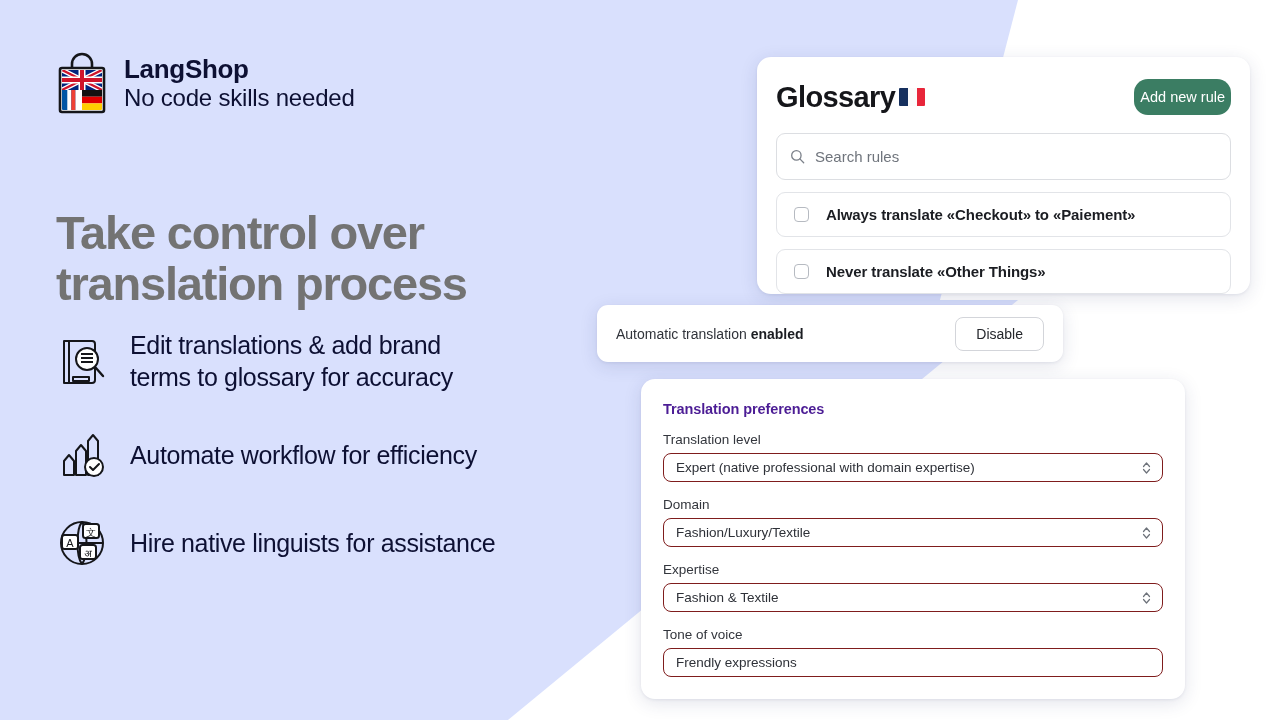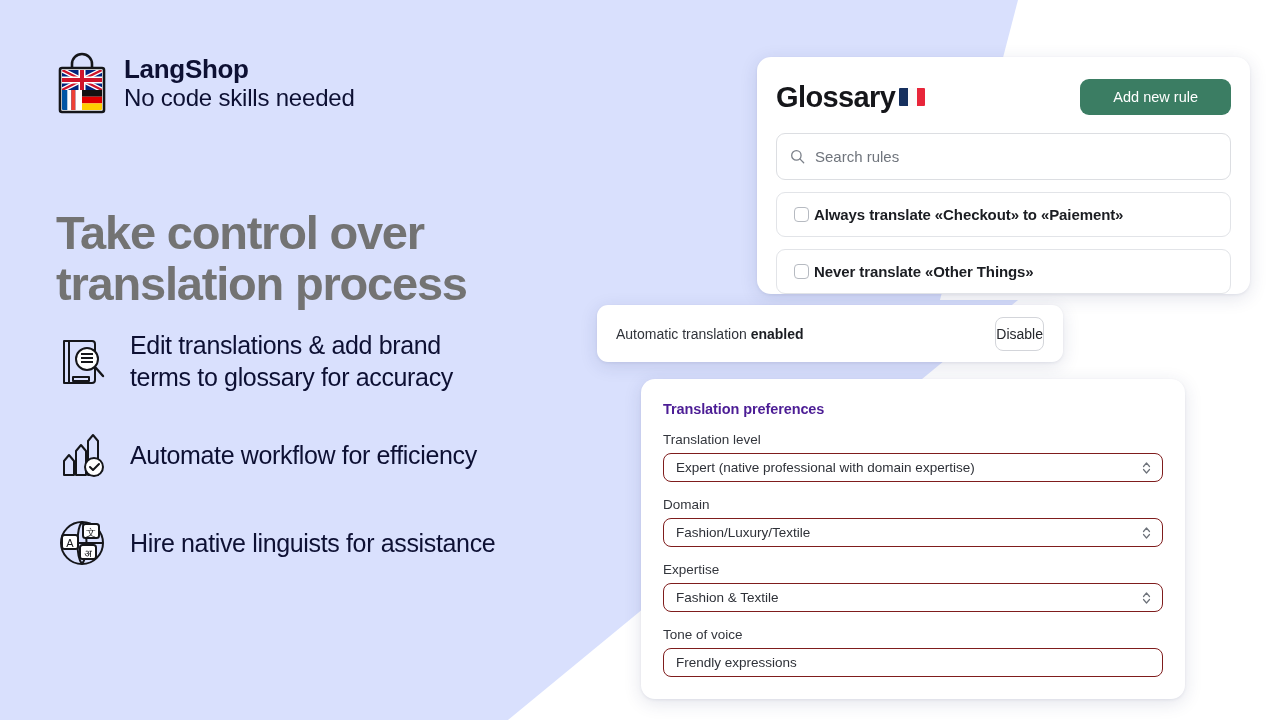--- a/index.html
+++ b/index.html
@@ -74,40 +74,40 @@
   .glossary-title{
     font-size:29px; font-weight:bold; color:#15161a; letter-spacing:-0.6px;
   }
   .flag-fr{ display:flex; width:26px; height:18px; border-radius:1px; overflow:hidden; }
   .flag-fr i{ flex:1; display:block; }
   .fr-b{ background:#16305e; } .fr-w{ background:#fbfbfb; } .fr-r{ background:#e8263a; }
 
   .add-btn{
     background:#3b7d63; color:#fff; border:none;
     font-family:inherit; font-size:14.5px;
-    padding:10px 33px; border-radius:9px; cursor:pointer;
+    padding:10px 6px; border-radius:14px; cursor:pointer;
     white-space:nowrap;
   }
 
   .search-box{
     margin-top:18px; height:47px;
     border:1px solid #dcdee2; border-radius:9px;
     display:flex; align-items:center; gap:10px; padding:0 13px;
     background:#fff;
   }
   .search-box input{
     border:none; outline:none; background:transparent;
     font-family:inherit; font-size:15px; color:#3d4148; flex:1;
   }
   .search-box input::placeholder{ color:#6f747c; }
 
   .rule{
     margin-top:12px; height:45px;
     border:1px solid #e2e4e8; border-radius:9px;
-    display:flex; align-items:center; gap:5px; padding:0 17px;
+    display:flex; align-items:center; gap:17px; padding:0 17px;
     background:#fff; cursor:pointer;
   }
   .cbox{
     width:15px; height:15px; flex:none;
     border:1.5px solid #b6bac1; border-radius:4px; background:#fff;
   }
   .rule-label{
     font-size:15px; font-weight:bold; color:#1b1d22; letter-spacing:-0.1px;
   }
 
@@ -115,21 +115,21 @@
   .autobar{
     left:597px; top:305px; width:466px; height:57px;
     display:flex; align-items:center; justify-content:space-between;
     padding:0 19px; border-radius:11px;gap:28px;
   }
   .autobar-text{ font-size:14px; color:#30333a; }
   .autobar-text b{ font-weight:bold; color:#1b1d22; }
   .disable-btn{
     background:#fff; border:1px solid #d3d5da; border-radius:8px;
     font-family:inherit; font-size:14px; color:#25272c;
-    padding:8px 0; cursor:pointer;
+    padding:8px 20px; cursor:pointer;
   }
 
   
   .prefs{ left:641px; top:379px; width:544px; height:320px; padding:22px; }
   .prefs-title{
     font-size:14.5px; font-weight:bold; color:#4c1d95; letter-spacing:-0.1px;
   }
   .field{ margin-top:15px; }
   .field-label{ font-size:13.5px; color:#33363d; margin-bottom:6px; }
   .control{

